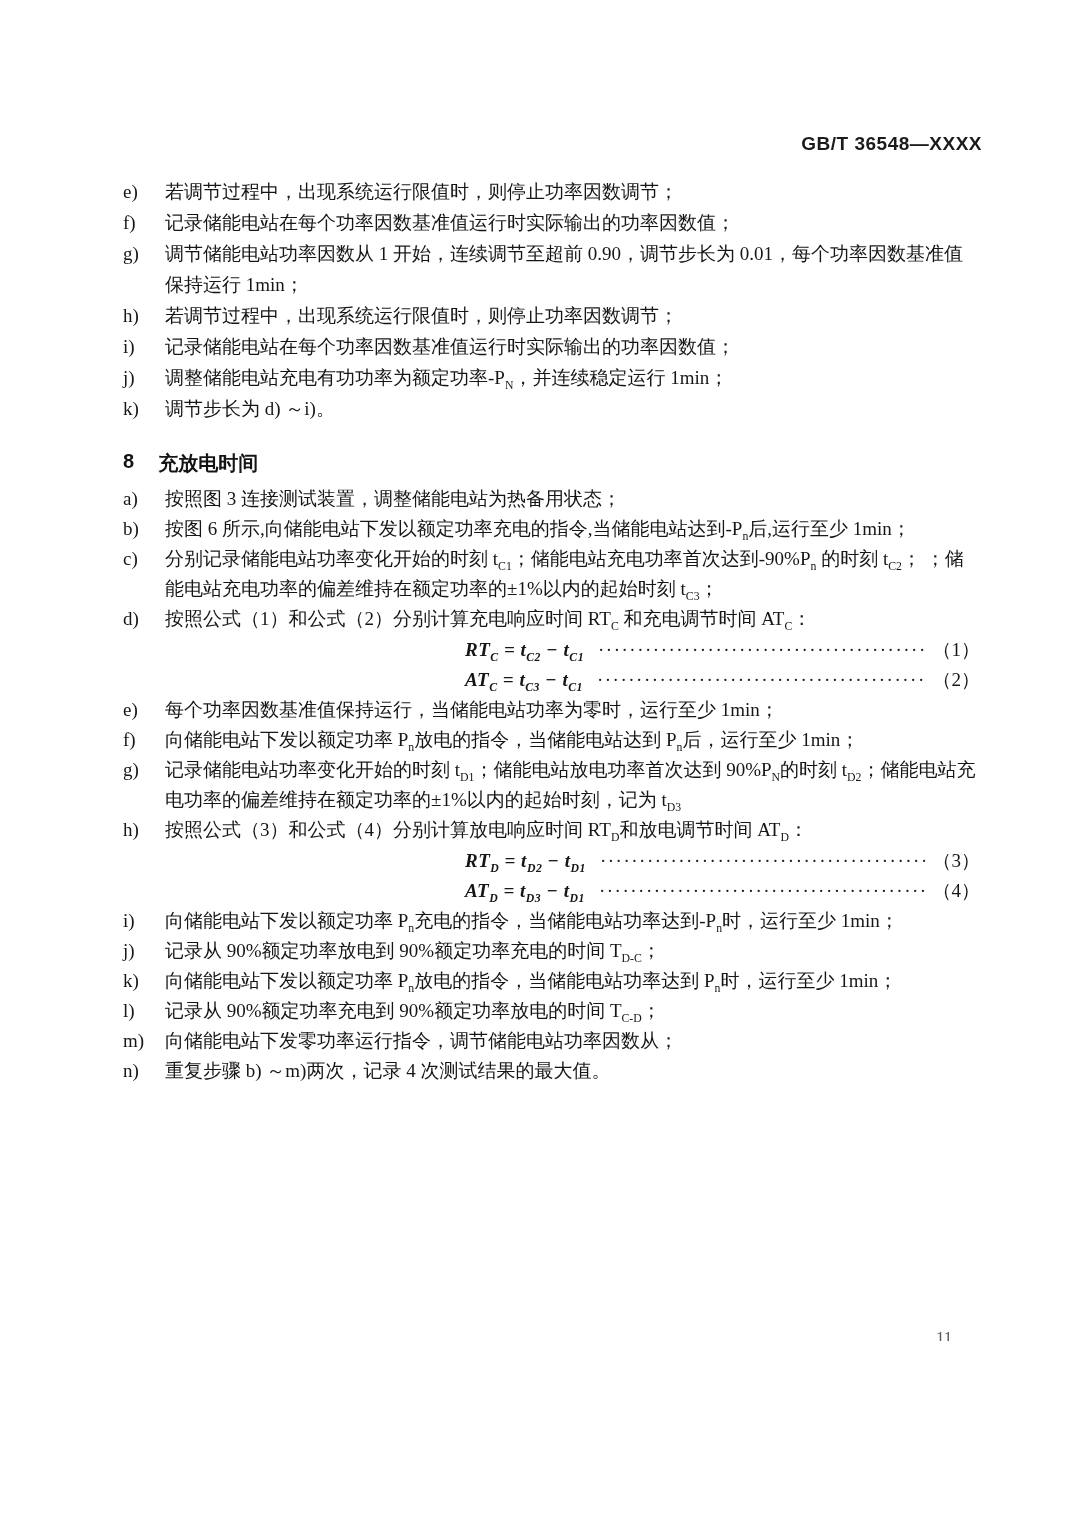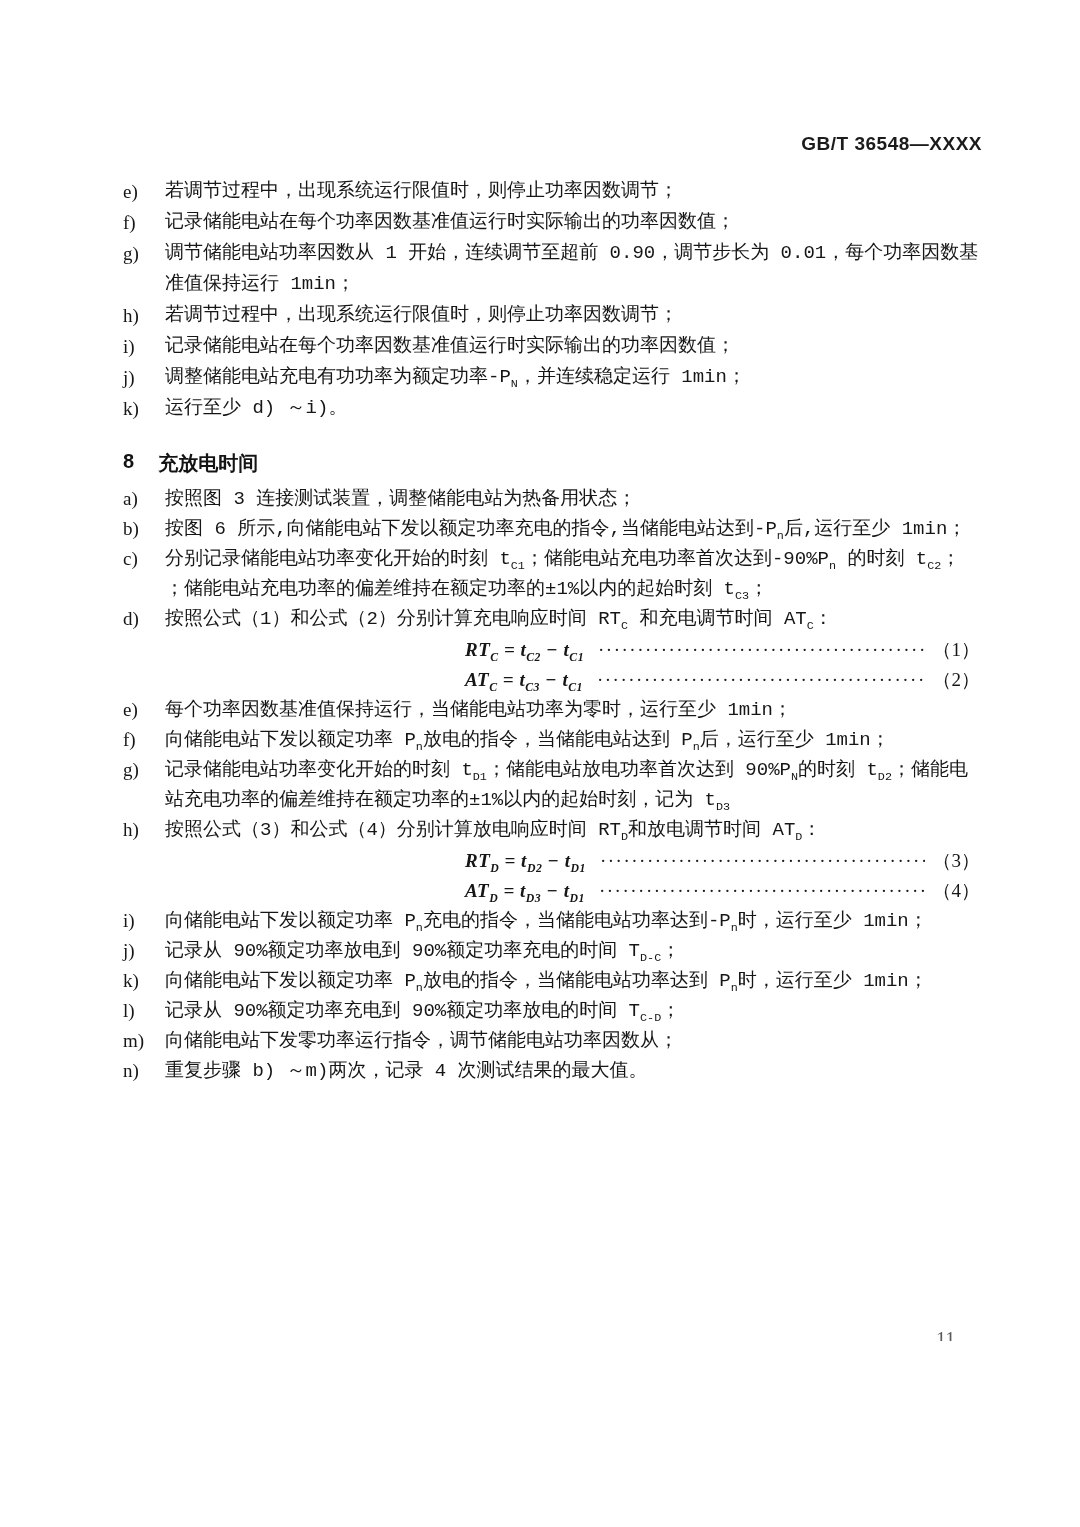--- a/index.html
+++ b/index.html
@@ -28,21 +28,21 @@
   }
   .content {
     position: absolute;
     left: 123px;
     right: 100px;
     top: 176px;
   }
   .list .li { display: flex; line-height: 31px; }
   .list2 .li { line-height: 30px; }
   .li .lbl { flex: 0 0 42px; }
-  .li .txt { flex: 1; font-family: Liberation Mono, monospace; }
+  .li .txt { flex: 1; }
   sub { font-size: 0.62em; line-height: 0; }
   .it { font-style: italic; }
   .section-heading {
     margin-top: 26px;
     display: flex;
     gap: 24px;
     font-family: "Liberation Sans", "DejaVu Sans", sans-serif;
     font-weight: bold;
     font-size: 20px;
     color: #141414;
@@ -72,21 +72,21 @@
     white-space: nowrap;
     margin: 0 8px 0 14px;
     letter-spacing: 1.5px;
     color: #222;
   }
   .f-num { white-space: nowrap; }
   .footer-page {
     position: absolute;
     top: 1328px;
     left: 936px;
-    font-size: 20px;
+    font-size: 17px;
     color: #5a5a5a;
   }
 </style>
 </head>
 <body>
 
 <div class="page">
 
   <div class="doc-header">GB/T 36548—XXXX</div>
 
@@ -112,21 +112,21 @@
       <div class="li">
         <span class="lbl">i)</span>
         <span class="txt">记录储能电站在每个功率因数基准值运行时实际输出的功率因数值；</span>
       </div>
       <div class="li">
         <span class="lbl">j)</span>
         <span class="txt">调整储能电站充电有功功率为额定功率-P<sub>N</sub>，并连续稳定运行 1min；</span>
       </div>
       <div class="li">
         <span class="lbl">k)</span>
-        <span class="txt">运行至少 d) ～i)。</span>
+        <span class="txt">调节步长为 d) ～i)。</span>
       </div>
     </div>
 
     <div class="section-heading">
       <span>8</span>
       <span>充放电时间</span>
     </div>
 
 
     <div class="list list2">

